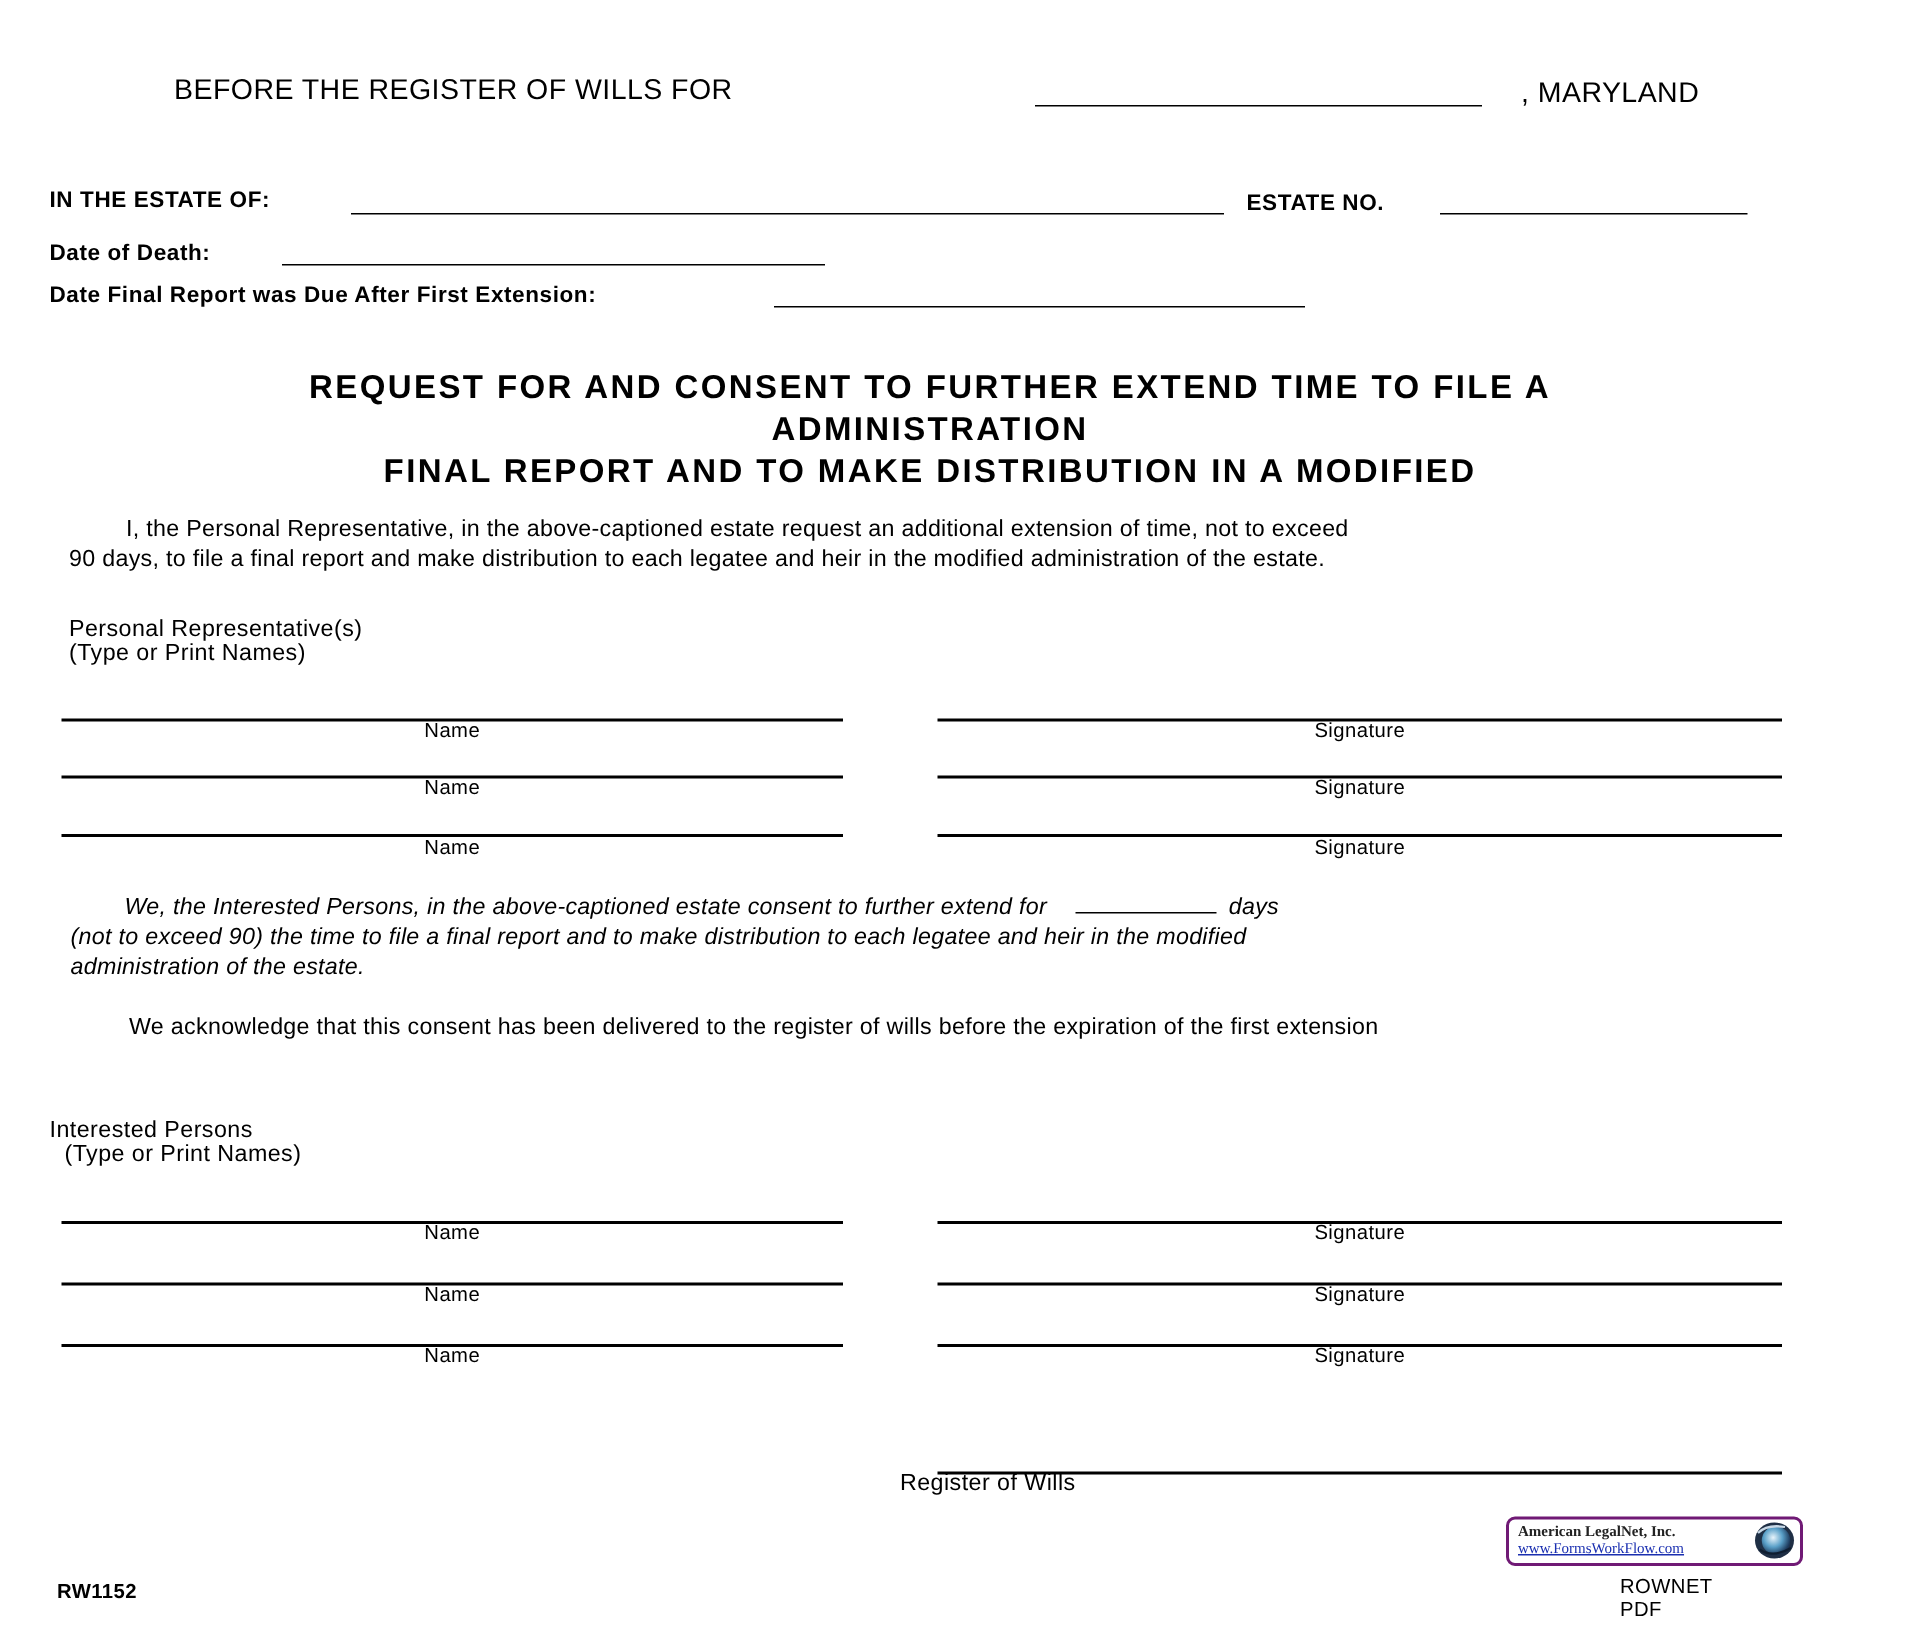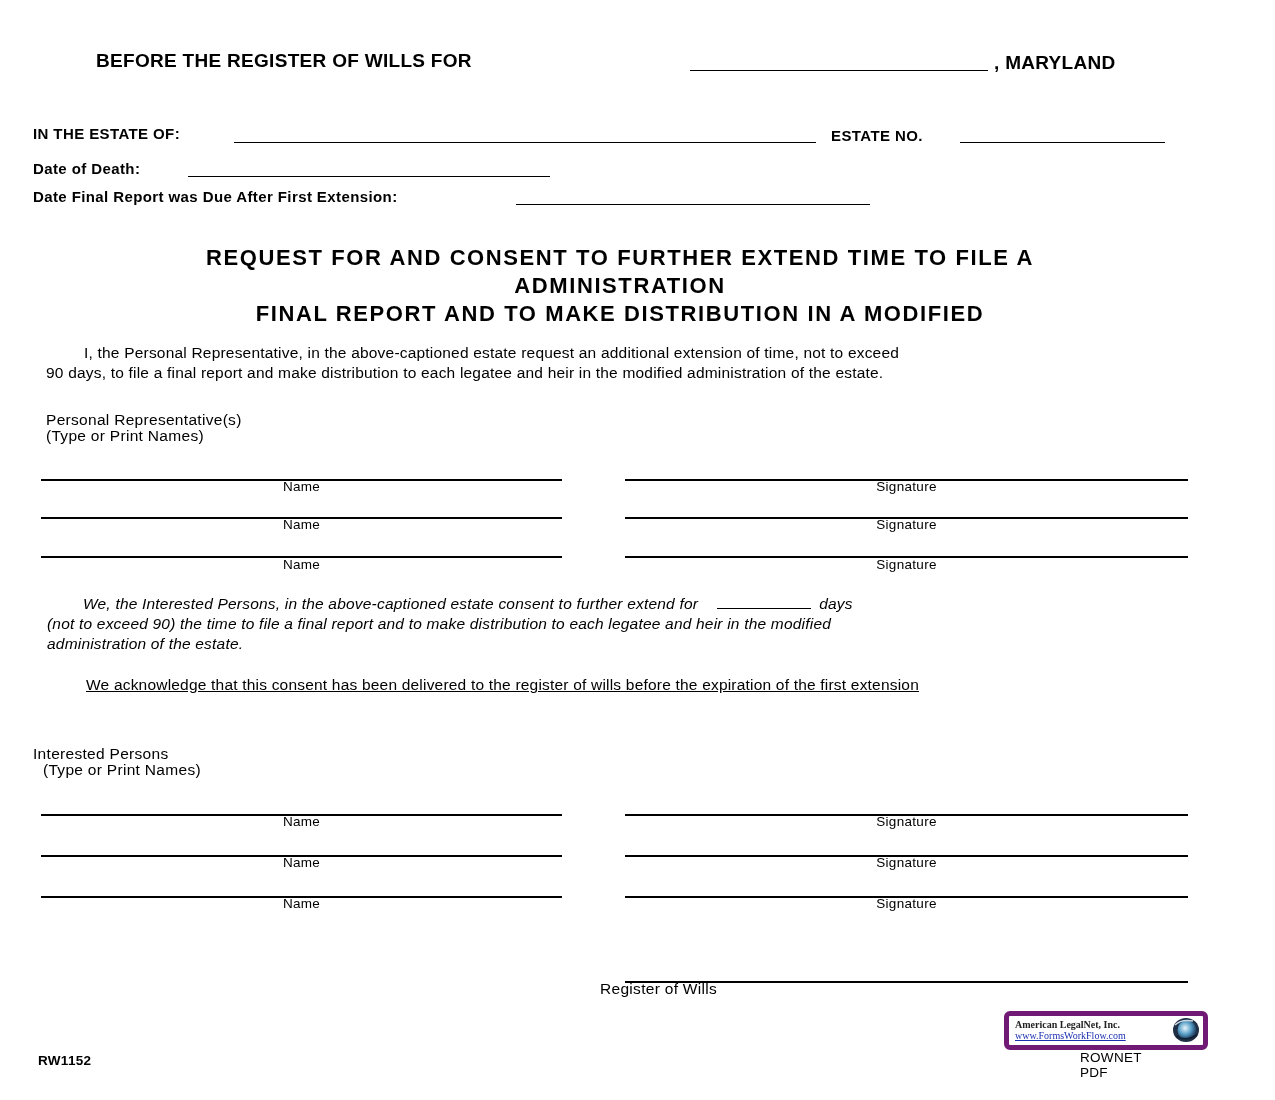--- a/index.html
+++ b/index.html
@@ -1,30 +1,30 @@
 <!DOCTYPE html>
 <html><head>
 <meta charset="utf-8">
 <style>
   html, body { margin:0; padding:0; background:#ffffff; }
   body { width:1275px; height:1100px; position:relative; overflow:hidden;
          font-family:"Liberation Sans", sans-serif; color:#000; }
   .abs { position:absolute; white-space:nowrap; }
   .line { position:absolute; height:0; border-top:2px solid #000; }
   .field-line { display:inline-block; border-bottom:1.5px solid #000; vertical-align:baseline; }
-  .hdr { font-size:19px; font-weight:bold; letter-spacing:0.3px; }
+  .hdr { font-size:19px; font-weight:normal; letter-spacing:0.3px;margin-left:20px; }
   .lbl { font-size:15px; font-weight:bold; letter-spacing:0.4px; }
   .title { position:absolute; left:40px; width:1160px; top:244px; text-align:center;
            font-family:"Liberation Sans", sans-serif; font-weight:900; font-size:22px;
            letter-spacing:1.6px; line-height:28px; }
   .para { position:absolute; font-size:15.5px; line-height:20px; letter-spacing:0.2px; }
   .sec { font-size:15.5px; line-height:16px; letter-spacing:0.3px; }
   .cap { position:absolute; font-size:13.5px; text-align:center; letter-spacing:0.3px; }
   .logo { position:absolute; left:1004px; top:1011px; width:194px; height:29px;
-          border:5px solid #701a75; border-radius:6px; background:#fff; }
+          border:2px solid #701a75; border-radius:6px; background:#fff; }
   .logo .l1 { position:absolute; left:6px; top:3px; font-family:"Liberation Serif", serif;
               font-weight:bold; font-size:10px; color:#222; }
   .logo .l2 { position:absolute; left:6px; top:14px; font-family:"Liberation Serif", serif;
               font-size:10px; color:#1a2fb0; text-decoration:underline; }
   .globe { position:absolute; right:2px; top:1px; width:34px; height:26px; }
   .footer-right { position:absolute; left:1080px; top:1050px; width:100px; text-align:left;
                   font-size:13.5px; line-height:15px; letter-spacing:0.3px; }
 </style>
 </head>
 <body>
@@ -86,21 +86,21 @@
 <div class="para" style="left:47px; top:594px;font-style:italic;">
   <div style="padding-left:36px;">
     <span>We, the Interested Persons, in the above-captioned estate consent to further extend for</span>
     <span class="field-line" style="width:94px; height:14px; margin:0 4px 0 14px;"></span>
     <span>days</span>
   </div>
   <div>(not to exceed  90) the time to file a final report and to make distribution to each legatee and heir in the modified</div>
   <div>administration of the estate.</div>
 </div>
 
-<div class="para" style="left:48px; top:675px;text-decoration:underline;">
+<div class="para" style="left:48px; top:675px;">
   <div style="padding-left:38px;">We acknowledge that this consent has been delivered to the register of wills before the expiration of the first extension</div>
 </div>
 
 <div class="abs sec" style="left:33px; top:746px;">Interested Persons</div>
 <div class="abs sec" style="left:43px; top:762px;">(Type or Print Names)</div>
 
 <div class="line" style="left:41px; top:814px; width:521px;"></div>
 <div class="cap" style="left:41px; top:814px; width:521px;">Name</div>
 <div class="line" style="left:625px; top:814px; width:563px;"></div>
 <div class="cap" style="left:625px; top:814px; width:563px;">Signature</div>

